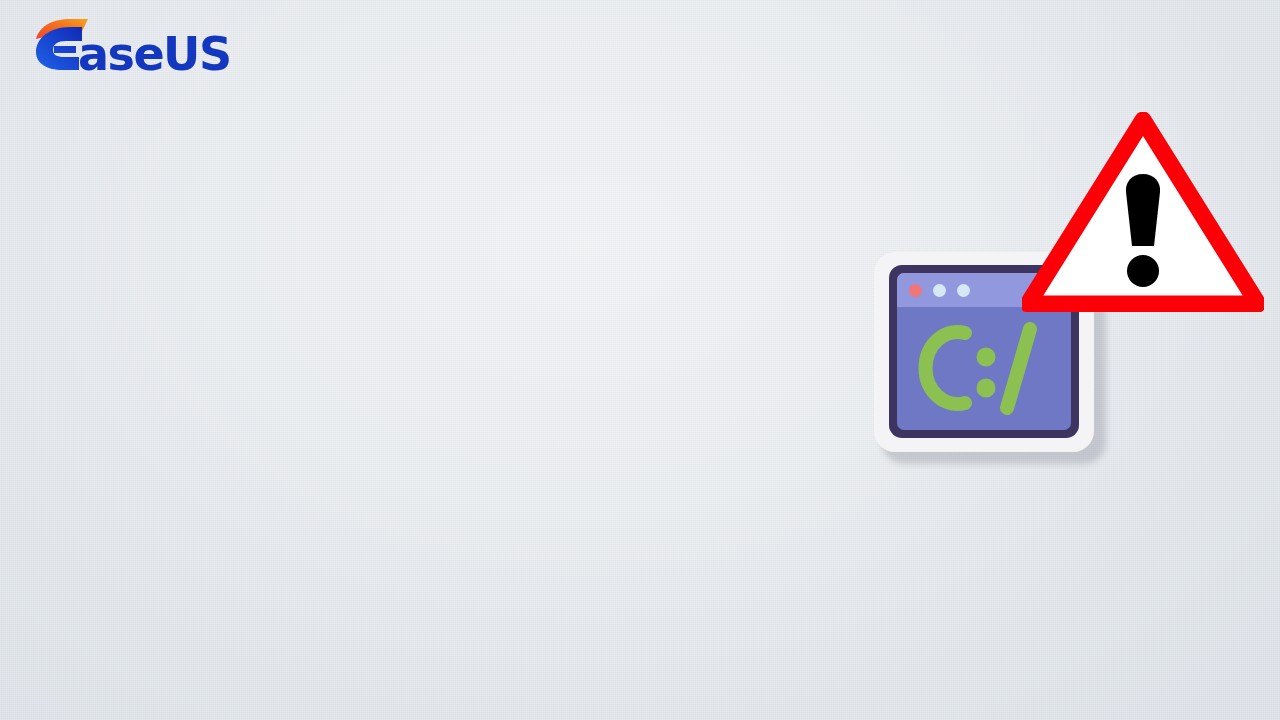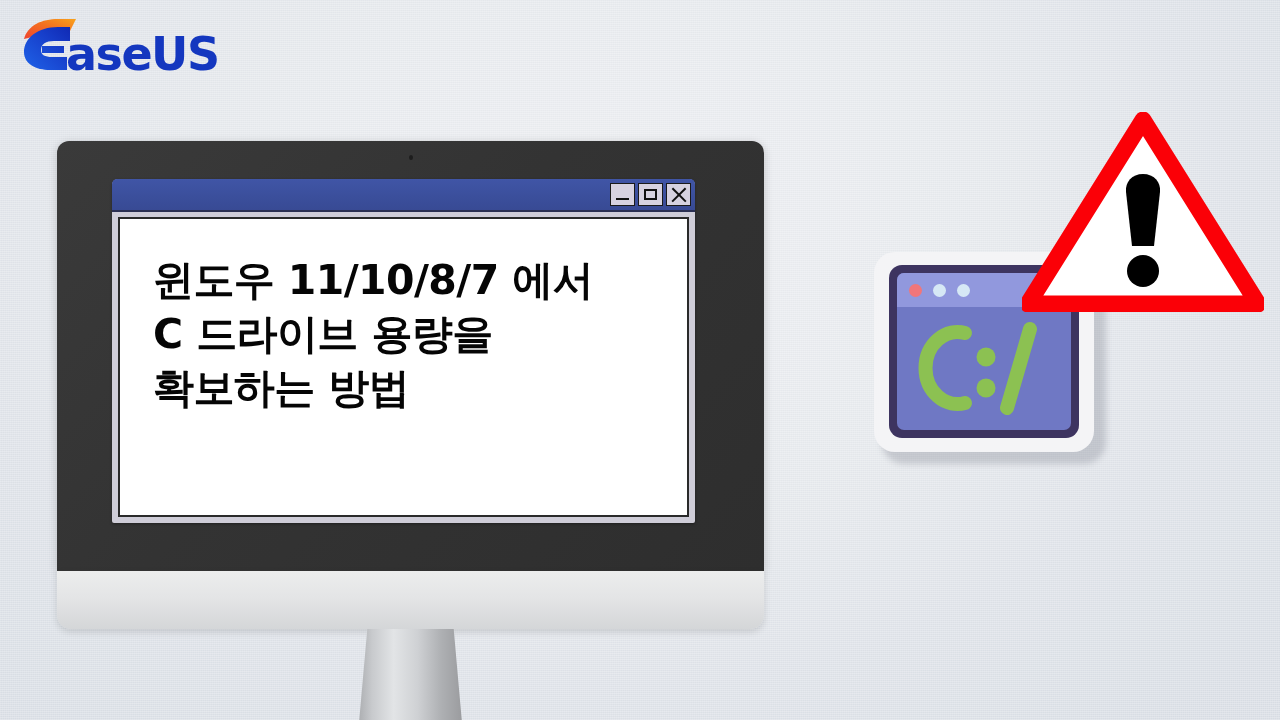--- a/index.html
+++ b/index.html
@@ -30,21 +30,21 @@
     pointer-events: none;
     background-image:
       repeating-linear-gradient(0deg, rgba(255,255,255,0.35) 0px, rgba(255,255,255,0.35) 1px, rgba(0,0,0,0.012) 1px, rgba(0,0,0,0.012) 2px),
       repeating-linear-gradient(90deg, rgba(255,255,255,0.22) 0px, rgba(255,255,255,0.22) 1px, rgba(0,0,0,0.010) 1px, rgba(0,0,0,0.010) 2px);
     opacity: 0.55;
   }
 
   
   #logo {
     position: absolute;
-    left: 12px;
+    left: 24px;
     top: 12px;
     width: 220px;
     height: 62px;
     z-index: 6;
   }
 
   
   #monitor {
     position: absolute;
     left: 57px;
@@ -284,52 +284,20 @@
 
       <path d="M12 27 C 16 13, 30 7, 46 7 L 64 7 L 56 23 L 38 23 C 28 23, 20 25, 12 27 Z" fill="url(#gradSwoosh)"></path>
 
       <path d="M46 15 C 26 15, 12 26, 12 40 C 12 52, 24 58, 38 58 L 55 58 L 55 45 L 40 45
                C 33 45, 29 43, 29 38 C 29 32, 34 29, 42 29 L 58 29 L 58 15 Z
                M30 34 L 52 34 L 52 41 L 30 41 Z" fill="url(#gradE)" fill-rule="evenodd"></path>
       <text x="54" y="58" font-family="'DejaVu Sans','Liberation Sans',sans-serif" font-size="46" font-weight="700" fill="#1437bf" letter-spacing="-1.5">aseUS</text>
     </svg>
   </div>
 
-  <div id="monitor">
-
-    <div class="mon-screen-body">
-      <div class="webcam"></div>
-
-      <div id="retro-window">
-
-        <div class="titlebar">
-          <div class="win-btn">
-            <div class="glyph-min"></div>
-          </div>
-          <div class="win-btn">
-            <div class="glyph-max"></div>
-          </div>
-          <div class="win-btn">
-            <div class="glyph-close"></div>
-          </div>
-        </div>
-
-        <div class="win-canvas">
-          <div class="headline">윈도우 11/10/8/7 에서
-C 드라이브 용량을
-확보하는 방법</div>
-        </div>
-
-      </div>
-    </div>
-
-    <div class="mon-chin"></div>
-    <div class="mon-neck"></div>
-
-  </div>
 
   <div id="terminal-icon">
     <div class="term-shadow"></div>
     <div class="term-outer">
       <div class="term-frame">
         <div class="term-inner">
           <div class="term-bar">
             <div class="dot dot-red"></div>
             <div class="dot dot-blue"></div>
             <div class="dot dot-blue"></div>

